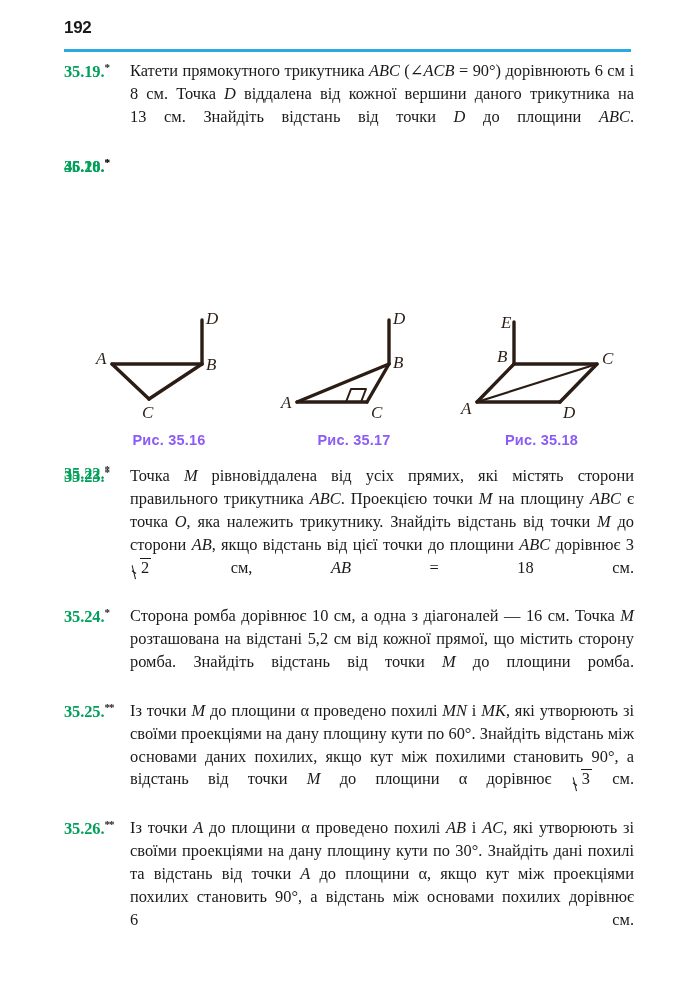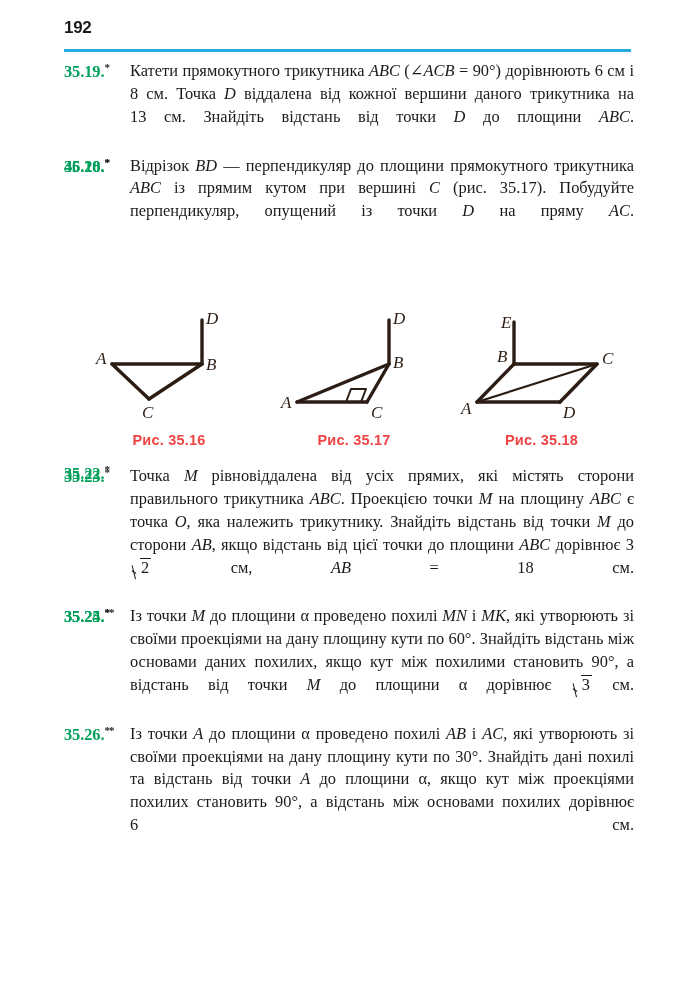--- a/index.html
+++ b/index.html
@@ -167,21 +167,21 @@
   }
   .fig {
     position: absolute;
     top: 0;
   }
   .fig svg { display: block; }
   .fig-caption {
     font-family: "Liberation Sans", "DejaVu Sans", sans-serif;
     font-weight: bold;
     font-size: 14.5px;
-    color: #ef4444;
+    color: #8b5cf6;
     text-align: center;
     margin-top: 2px;
     letter-spacing: 0.2px;
   }
   #fig-1 { left: 30px;  }
   #fig-2 { left: 215px; }
   #fig-3 { left: 395px; }
 
   .lbl {
     font-family: "Liberation Serif", "DejaVu Serif", serif;
@@ -212,21 +212,20 @@
     <div class="ex">
       <span class="ex-num">
         <span>35.20.</span><span class="stars">*</span>
       </span>
     </div>
 
     <div class="ex">
       <span class="ex-num">
         <span>46.18.</span><span class="stars">*</span>
       </span>
-      <span class="ex-body">Відрізок <i>BD</i> — перпендикуляр до площини прямокутного трикутника <i>ABC</i> із прямим кутом при вершині <i>C</i> (рис.&nbsp;35.17). Побудуйте перпендикуляр, опущений із точки <i>D</i> на пряму <i>AC</i>.</span>
     </div>
 
   </div>
 
   <div class="figures">
 
     <div class="fig" id="fig-1">
       <svg width="150" height="128" viewBox="0 0 150 128">
         <g stroke="#2b1d14" stroke-width="3.4" fill="none" stroke-linecap="round" stroke-linejoin="round">
           <line x1="108" y1="18" x2="108" y2="62"></line>
@@ -296,20 +295,21 @@
       <span class="ex-num">
         <span>35.23.</span><span class="stars">*</span>
       </span>
       <span class="ex-body">Точка <i>M</i> рівновіддалена від усіх прямих, які містять сторони правильного трикутника <i>ABC</i>. Проекцією точки <i>M</i> на площину <i>ABC</i> є точка <i>O</i>, яка належить трикутнику. Знайдіть відстань від точки <i>M</i> до сторони <i>AB</i>, якщо відстань від цієї точки до площини <i>ABC</i> дорівнює 3<span class="sqrt"><span class="tick"></span><span class="radicand">2</span></span>&nbsp;см, <i>AB</i>&nbsp;<span class="op">=</span>&nbsp;18&nbsp;см.</span>
     </div>
 
     <div class="ex">
       <span class="ex-num">
         <span>35.24.</span><span class="stars">*</span>
       </span>
+      <span class="ex-body">Сторона ромба дорівнює 10&nbsp;см, а одна з діагоналей — 16&nbsp;см. Точка <i>M</i> розташована на відстані 5,2&nbsp;см від кожної прямої, що містить сторону ромба. Знайдіть відстань від точки <i>M</i> до площини ромба.</span>
     </div>
 
     <div class="ex">
       <span class="ex-num">
         <span>35.25.</span><span class="stars">**</span>
       </span>
       <span class="ex-body">Із точки <i>M</i> до площини <span class="op">α</span> проведено похилі <i>MN</i> і <i>MK</i>, які утворюють зі своїми проекціями на дану площину кути по 60°. Знайдіть відстань між основами даних похилих, якщо кут між похилими становить 90°, а відстань від точки <i>M</i> до площини <span class="op">α</span> дорівнює <span class="sqrt"><span class="tick"></span><span class="radicand">3</span></span>&nbsp;см.</span>
     </div>
 
     <div class="ex">

